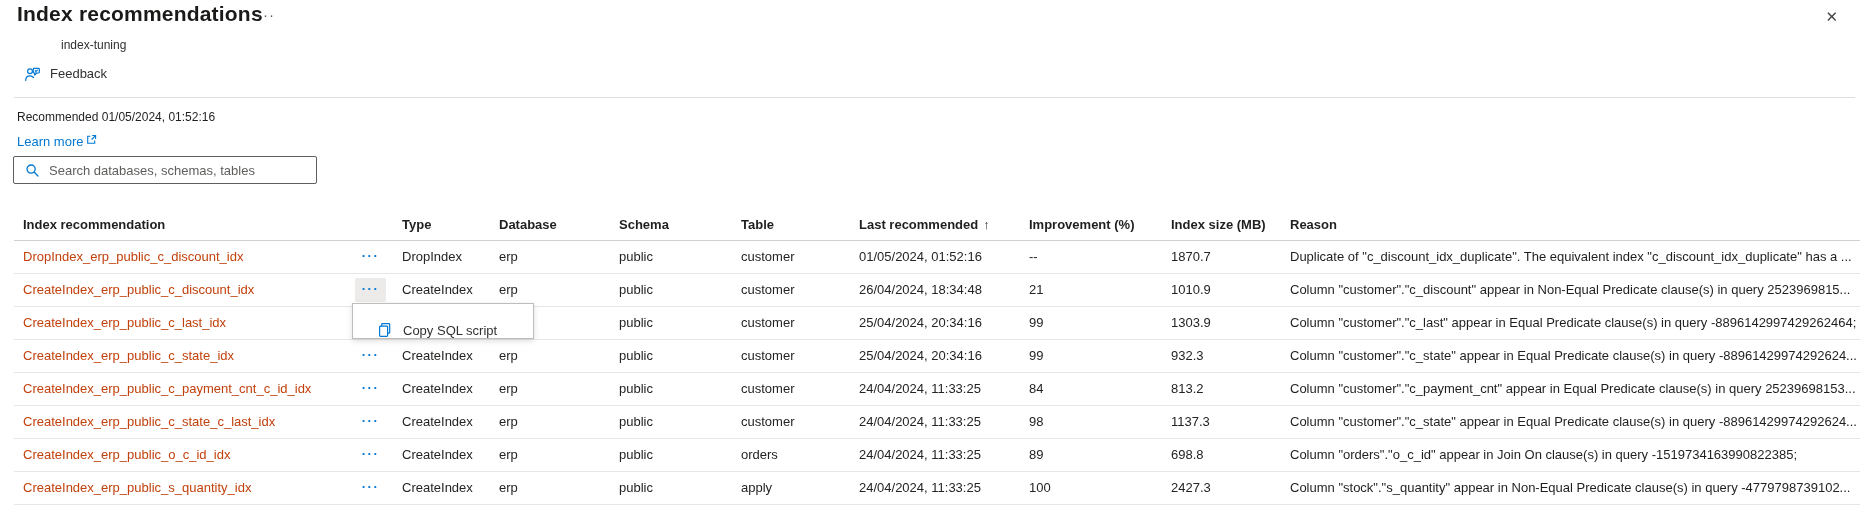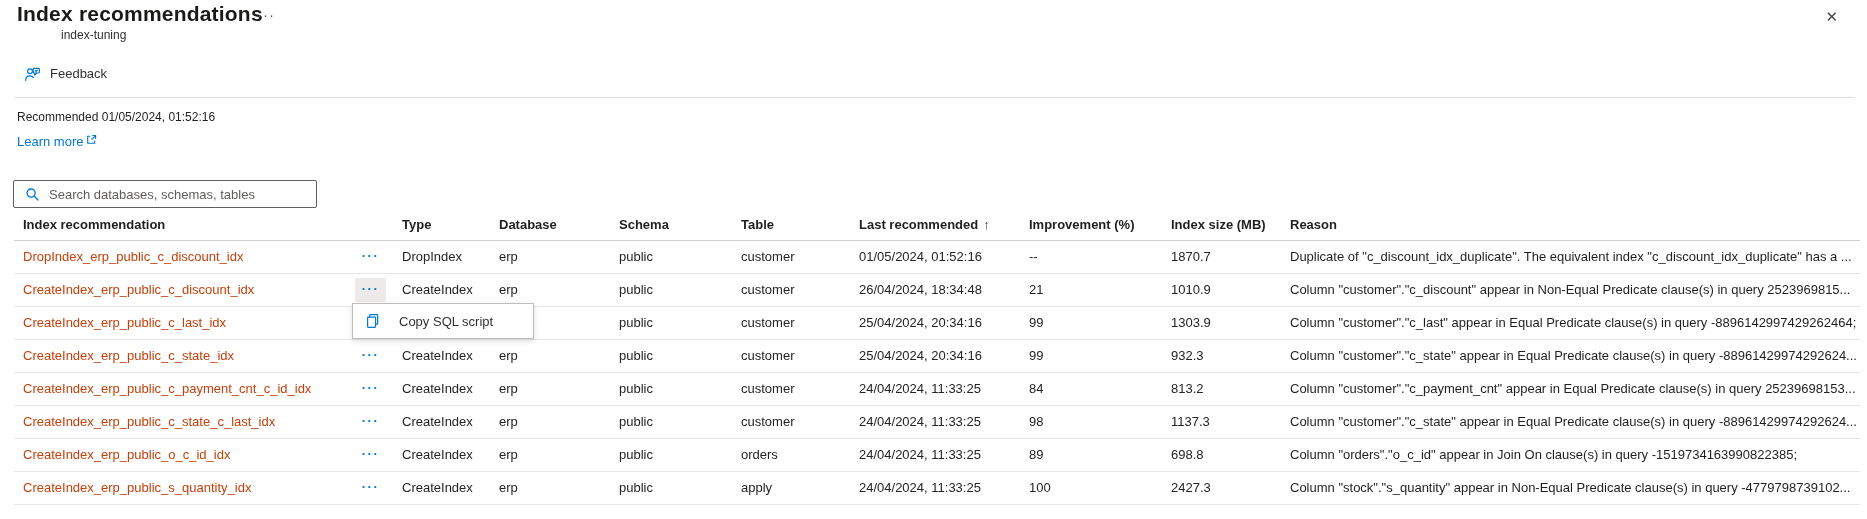--- a/index.html
+++ b/index.html
@@ -4,34 +4,34 @@
 <style>
   * { margin:0; padding:0; box-sizing:border-box; }
   html,body { width:1867px; height:519px; background:#ffffff; overflow:hidden; }
   body { font-family:"Liberation Sans","DejaVu Sans",sans-serif; color:#252423; }
   .page { position:relative; width:1867px; height:519px; background:#fff; }
 
   
   .page-title { position:absolute; left:17px; top:2px; font-size:21px; font-weight:700; color:#1b1a19; letter-spacing:.2px; }
   .title-more { position:absolute; left:253px; top:4px; font-size:15px; color:#605e5c; letter-spacing:1px; cursor:pointer; padding:2px 4px; }
   .close-btn { position:absolute; right:24px; top:6px; font-size:15px; color:#484644; cursor:pointer; padding:2px 5px; }
-  .page-subtitle { position:absolute; left:17px; top:28px; font-size:12px; color:#323130;padding-left:44px; }
+  .page-subtitle { position:absolute; left:17px; top:38px; font-size:12px; color:#323130;padding-left:44px; }
 
   
   .cmdbar { position:absolute; left:14px; top:59px; height:30px; display:flex; align-items:center; }
   .cmd-item { display:flex; align-items:flex-start; gap:9px; padding:4px 10px; cursor:pointer; font-size:13px; color:#323130; }
   .divider { position:absolute; left:14px; right:12px; top:97px; border-top:1px solid #e1dfdd; }
 
   
   .recommended-heading { position:absolute; left:17px; top:110px; font-size:12px; font-weight:400; color:#201f1e; }
   .apply-line { position:absolute; left:17px; top:134px; font-size:13px; color:#323130; display:flex; align-items:center; gap:4px; white-space:nowrap; }
   .learn-more { color:#0078d4; text-decoration:none; display:inline-flex; align-items:flex-start; gap:3px; cursor:pointer; }
 
   
-  .search-box { position:absolute; left:13px; top:180px; width:304px; height:28px; border:1px solid #605e5c; border-radius:2px; display:flex; align-items:center; background:#fff; }
+  .search-box { position:absolute; left:13px; top:156px; width:304px; height:28px; border:1px solid #605e5c; border-radius:2px; display:flex; align-items:center; background:#fff; }
   .search-box .mag { margin:0 9px 0 11px; display:flex; }
   .search-box input { border:none; outline:none; flex:1; font-size:13px; font-family:inherit; color:#323130; background:transparent; height:24px; }
   .search-box input::placeholder { color:#605e5c; }
 
   
   .grid-wrap { position:absolute; left:14px; top:209px; width:1846px; }
   table { border-collapse:collapse; table-layout:fixed; width:1846px; font-size:13px; }
   col.c-name { width:333px; } col.c-menu { width:47px; } col.c-type { width:97px; }
   col.c-db { width:120px; } col.c-schema { width:122px; } col.c-table { width:118px; }
   col.c-last { width:170px; } col.c-imp { width:142px; } col.c-size { width:119px; }
@@ -40,21 +40,21 @@
   td { height:33px; padding:0 4px 0 8px; color:#252423; white-space:nowrap; overflow:hidden; border-bottom:1px solid #e8e6e4; }
   td.reason-cell { color:#201f1e; }
   a.idx-link { color:#c2410c; text-decoration:none; cursor:pointer; }
   .sort-arrow { font-weight:400; margin-left:5px; color:#201f1e; }
   .menu-cell { text-align:center; padding:0; }
   .row-menu-btn { display:inline-block; color:#0078d4; font-size:13px; font-weight:700; letter-spacing:1.5px; line-height:20px; padding:1px 7px 3px 7px; border-radius:2px; cursor:pointer; }
   .row-menu-btn.active { background:#edebe9; }
 
   
   .context-menu { position:absolute; left:352px; top:303px; width:182px; background:#fff; border:1px solid #bfbcba; box-shadow:0 2px 6px rgba(0,0,0,.13); z-index:10; }
-  .context-menu-item { display:flex; align-items:center; gap:18px; height:34px; padding:0 12px; font-size:13px; color:#323130; cursor:pointer; }
+  .context-menu-item { display:flex; align-items:flex-end; gap:10px; height:34px; padding:0 24px; font-size:13px; color:#323130; cursor:pointer; }
 </style>
 </head>
 <body>
 
 <div class="page">
 
   <div class="page-title">Index recommendations</div>
   <div class="title-more">···</div>
   <div class="close-btn">✕</div>
   <div class="page-subtitle">index-tuning</div>

